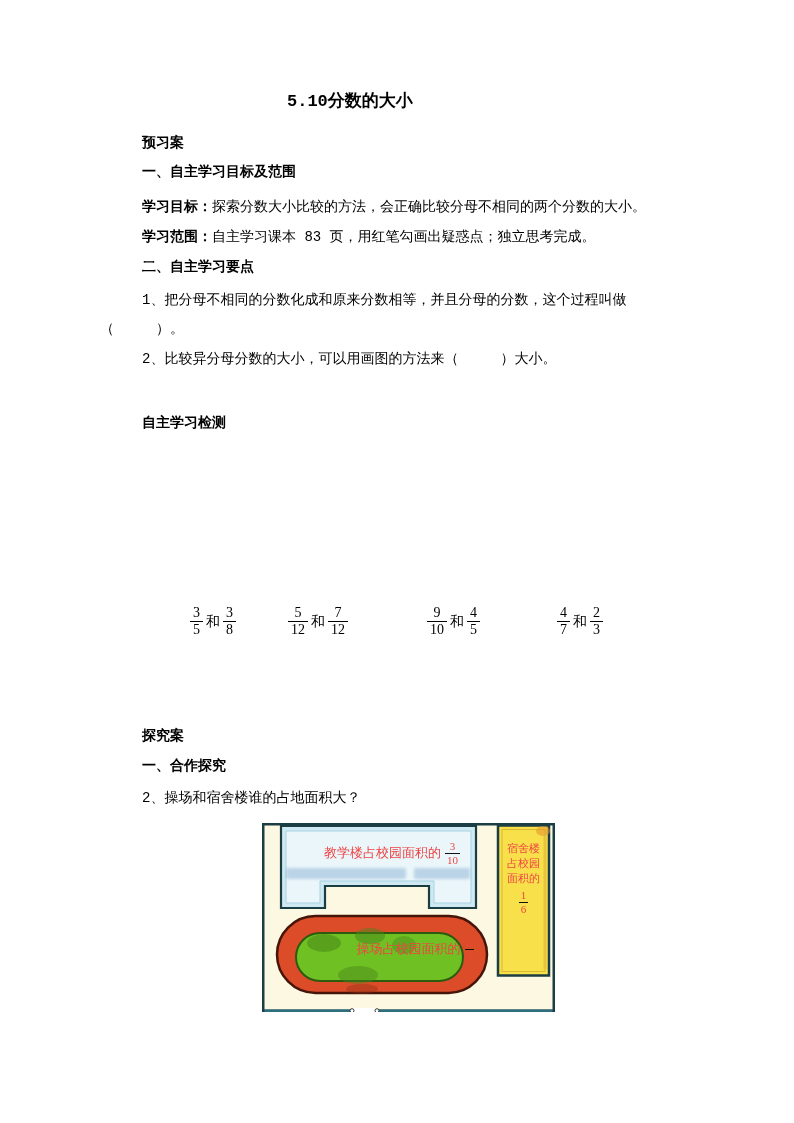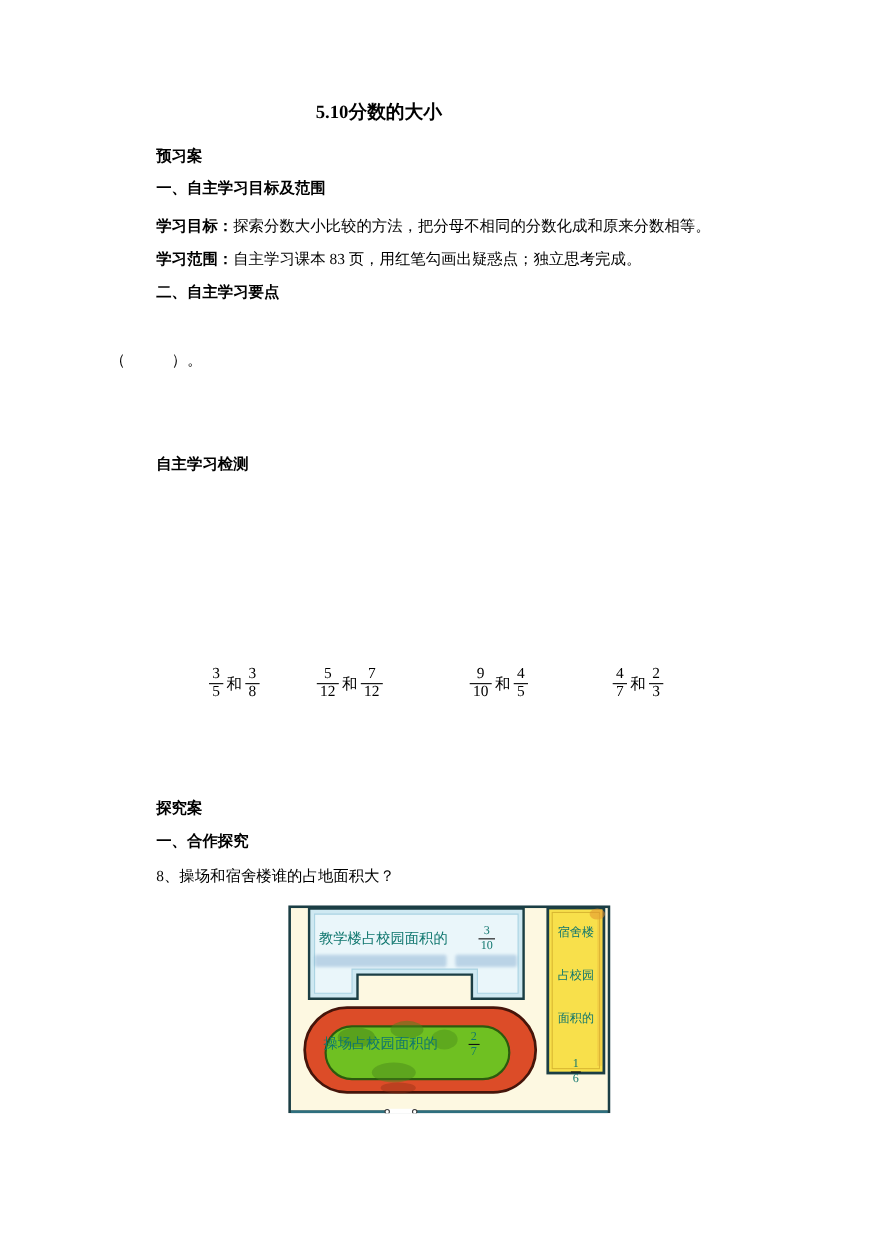--- a/index.html
+++ b/index.html
@@ -9,20 +9,21 @@
     background:#ffffff;
     font-family:"Liberation Serif","DejaVu Serif",serif;
     color:#000;
     overflow:hidden;
   }
   .line{
     position:absolute;
     font-size:14px;
     line-height:18px;
     white-space:nowrap;
+    font-family:Liberation Mono, monospace;
   }
   .b{font-weight:bold;text-align:center;}
   .title{font-size:17px;font-weight:bold;}
 
   
   .fgroup{
     position:absolute;
     top:605px;
     display:flex;
     align-items:center;
@@ -41,25 +42,24 @@
   .diagram{
     position:absolute;
     left:262px;top:823px;
     width:293px;height:189px;
   }
   .diagram svg{position:absolute;left:0;top:0;}
   .dg-label{
     position:absolute;
     display:flex;
     align-items:center;
-    justify-content:flex-start;
+    justify-content:flex-end;
     font-size:13px;
-    color:#0f766e;
+    color:#ef4444;
     white-space:nowrap;
-    gap:24px;
   }
   .dfrac{
     display:inline-flex;
     flex-direction:column;
     align-items:center;
     line-height:1;
     margin-left:4px;
   }
   .dfrac .num,.dfrac .den{font-size:11px;padding:1px 2px;}
   .dfrac .bar{height:1px;background:#111;align-self:stretch;}
@@ -75,28 +75,30 @@
 <body>
 
 <div class="page">
 
   <div class="line title" style="left:287px;top:93px">5.10分数的大小</div>
 
   <div class="line b" style="left:142px;top:134px">预习案</div>
 
   <div class="line b" style="left:142px;top:163px">一、自主学习目标及范围</div>
 
-  <div class="line" style="left:142px;top:198px"><span class="b">学习目标：</span><span>探索分数大小比较的方法，把分母不相同的分数化成和原来分数相等。</span></div>
+  <div class="line" style="left:142px;top:198px"><span class="b">学习目标：</span><span>探索分数大小比较的方法，会正确比较分母不相同的两个分数的大小。</span></div>
 
   <div class="line" style="left:142px;top:228px"><span class="b">学习范围：</span><span>自主学习课本 83 页，用红笔勾画出疑惑点；独立思考完成。</span></div>
 
   <div class="line b" style="left:142px;top:258px">二、自主学习要点</div>
 
+  <div class="line" style="left:142px;top:291px">1、把分母不相同的分数化成和原来分数相等，并且分母的分数，这个过程叫做</div>
   <div class="line" style="left:100px;top:320px">（　　　）。</div>
 
+  <div class="line" style="left:142px;top:350px">2、比较异分母分数的大小，可以用画图的方法来（　　　）大小。</div>
 
   <div class="line b" style="left:142px;top:414px">自主学习检测</div>
 
   <div>
     <div class="fgroup" style="left:190px">
       <span class="frac">
           <span class="num">3</span>
           <span class="bar"></span>
           <span class="den">5</span>
         </span>
@@ -143,21 +145,21 @@
       <span class="frac">
           <span class="num">2</span>
           <span class="bar"></span>
           <span class="den">3</span>
         </span>
     </div>
   </div>
 
   <div class="line b" style="left:142px;top:727px">探究案</div>
   <div class="line b" style="left:142px;top:757px">一、合作探究</div>
-  <div class="line" style="left:142px;top:789px">8、操场和宿舍楼谁的占地面积大？</div>
+  <div class="line" style="left:142px;top:789px">2、操场和宿舍楼谁的占地面积大？</div>
 
   <div class="diagram">
     <svg width="293" height="189" viewBox="0 0 293 189">
       <defs>
         <filter id="wmblur" x="-20%" y="-60%" width="140%" height="220%">
           <feGaussianBlur stdDeviation="1.4"></feGaussianBlur>
         </filter>
       </defs>
 
       <rect x="2" y="2" width="289" height="185" fill="#fdf8e1"></rect>

